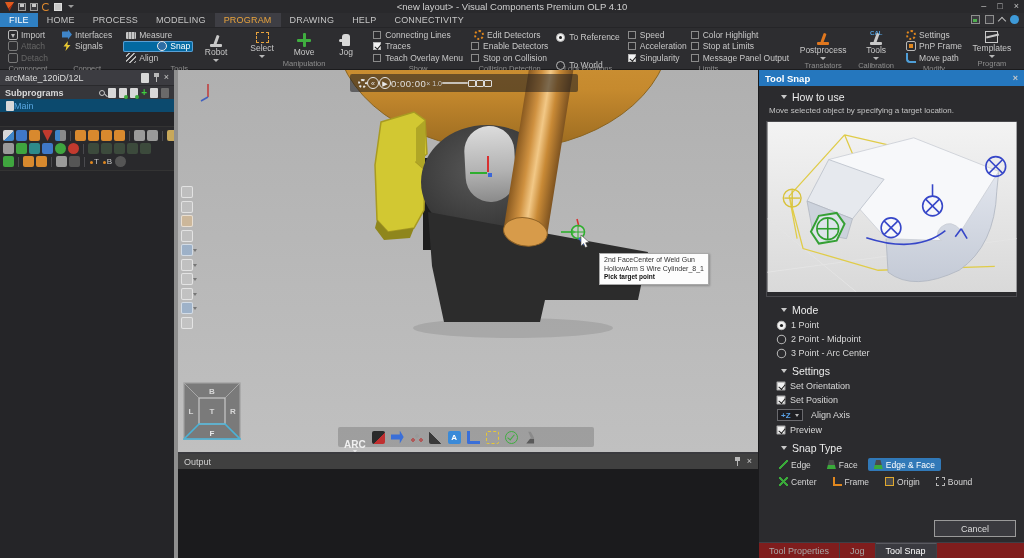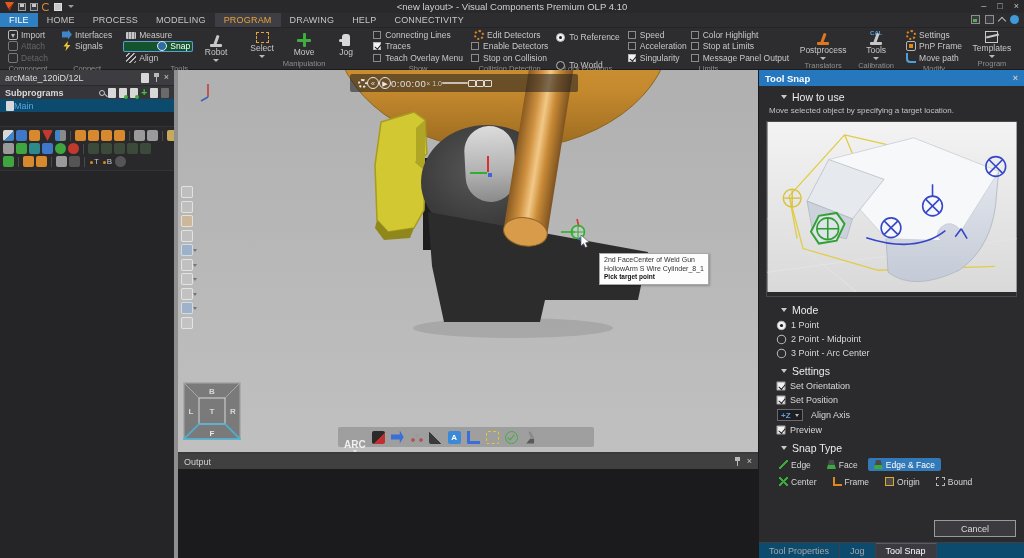--- a/index.html
+++ b/index.html
@@ -32,21 +32,21 @@
   .blue-dot{width:9px;height:9px;border-radius:50%;background:#3e9ad8;}
 
   
   .ribbon{height:42px;background:#2d2d30;display:flex;align-items:stretch;border-bottom:1px solid #1b1b1d;padding:0 1px;}
   .rgroup{display:flex;flex-direction:column;padding:1px 4px 0;}
   .rcontent{flex:1;display:flex;gap:4px;align-items:center;}
   .rlabel{font-size:7.5px;color:#8d8d8d;text-align:center;padding:1px 0;white-space:nowrap;}
   .rsep{width:1px;background:#3d3d42;margin:2px 0;}
   .rstack{display:flex;flex-direction:column;justify-content:space-between;height:34px;}
   .rbtn{display:flex;align-items:center;gap:3px;font-size:8.5px;color:#c8c8c8;height:11px;padding:0 3px;white-space:nowrap;cursor:default;border-radius:2px;}
-  .rbtn.sel{background:#14532d;box-shadow:0 0 0 1px #5a9fd4 inset;color:#fff;padding-left:34px;}
+  .rbtn.sel{background:#0369a1;box-shadow:0 0 0 1px #5a9fd4 inset;color:#fff;padding-left:34px;}
   .rbtn.dis{color:#666;}
   .rcheck,.rradio{display:flex;align-items:center;gap:4px;font-size:8.5px;color:#c8c8c8;height:11px;white-space:nowrap;cursor:default;}
   .chk{width:8px;height:8px;background:#2b2b2e;border:1px solid #8a8a8a;position:relative;flex:none;}
   .chk.on{background:#f2f2f2;border-color:#b8b8b8;}
   .chk.on::after{content:"";position:absolute;left:2px;top:0;width:2.5px;height:5px;border:solid #1d1d1d;border-width:0 1.4px 1.4px 0;transform:rotate(40deg);}
   .radio{width:9px;height:9px;border:1px solid #b8b8b8;border-radius:50%;background:#2b2b2e;position:relative;flex:none;}
   .radio.on{background:#f2f2f2;}
   .radio.on::after{content:"";position:absolute;inset:2px;background:#1d1d1d;border-radius:50%;}
   .rbig{width:38px;display:flex;flex-direction:column;align-items:center;font-size:8.5px;color:#c8c8c8;cursor:default;position:relative;}
   .rbig .lbl{line-height:9px;white-space:nowrap;}
@@ -181,21 +181,21 @@
   .si{width:9px;height:9px;position:relative;flex:none;}
   .si-edge{background:linear-gradient(135deg,transparent 40%,#3aaa3a 40%,#3aaa3a 60%,transparent 60%);}
   .si-face{background:linear-gradient(#4a4a4a 55%,#3aaa3a 55%);clip-path:polygon(25% 0,75% 0,100% 100%,0 100%);}
   .si-center{background:linear-gradient(45deg,transparent 42%,#3aaa3a 42%,#3aaa3a 58%,transparent 58%),linear-gradient(-45deg,transparent 42%,#3aaa3a 42%,#3aaa3a 58%,transparent 58%);}
   .si-frame{border-left:2px solid #e0871e;border-bottom:2px solid #e0871e;}
   .si-origin{border:1.5px solid #e0a82e;background:#4a4a4a;}
   .si-bound{border:1.2px dashed #b8b8b8;}
   .rp-spacer{flex:1;}
   .rp-cancelrow{display:flex;justify-content:flex-end;padding:3px 8px 5px;}
   .btn-cancel{width:82px;height:17px;background:#3a3a3f;border:1px solid #9a9a9a;color:#dcdcdc;font-size:9px;font-family:inherit;cursor:default;}
-  .rp-tabs{height:16px;display:flex;background:#0c4a6e;border-top:1px solid #3f3f46;align-items:stretch;}
+  .rp-tabs{height:16px;display:flex;background:#7f1d1d;border-top:1px solid #3f3f46;align-items:stretch;}
   .rp-tab{padding:0 10px;display:flex;align-items:center;font-size:9px;color:#a8a8a8;border-right:1px solid #3f3f46;cursor:default;}
   .rp-tab.active{background:#3a3a40;color:#fff;border-top:1px solid #5a5a60;}
 </style>
 </head>
 <body>
 
 <div class="app">
 
   <div class="titlebar">
     <div class="qa">

